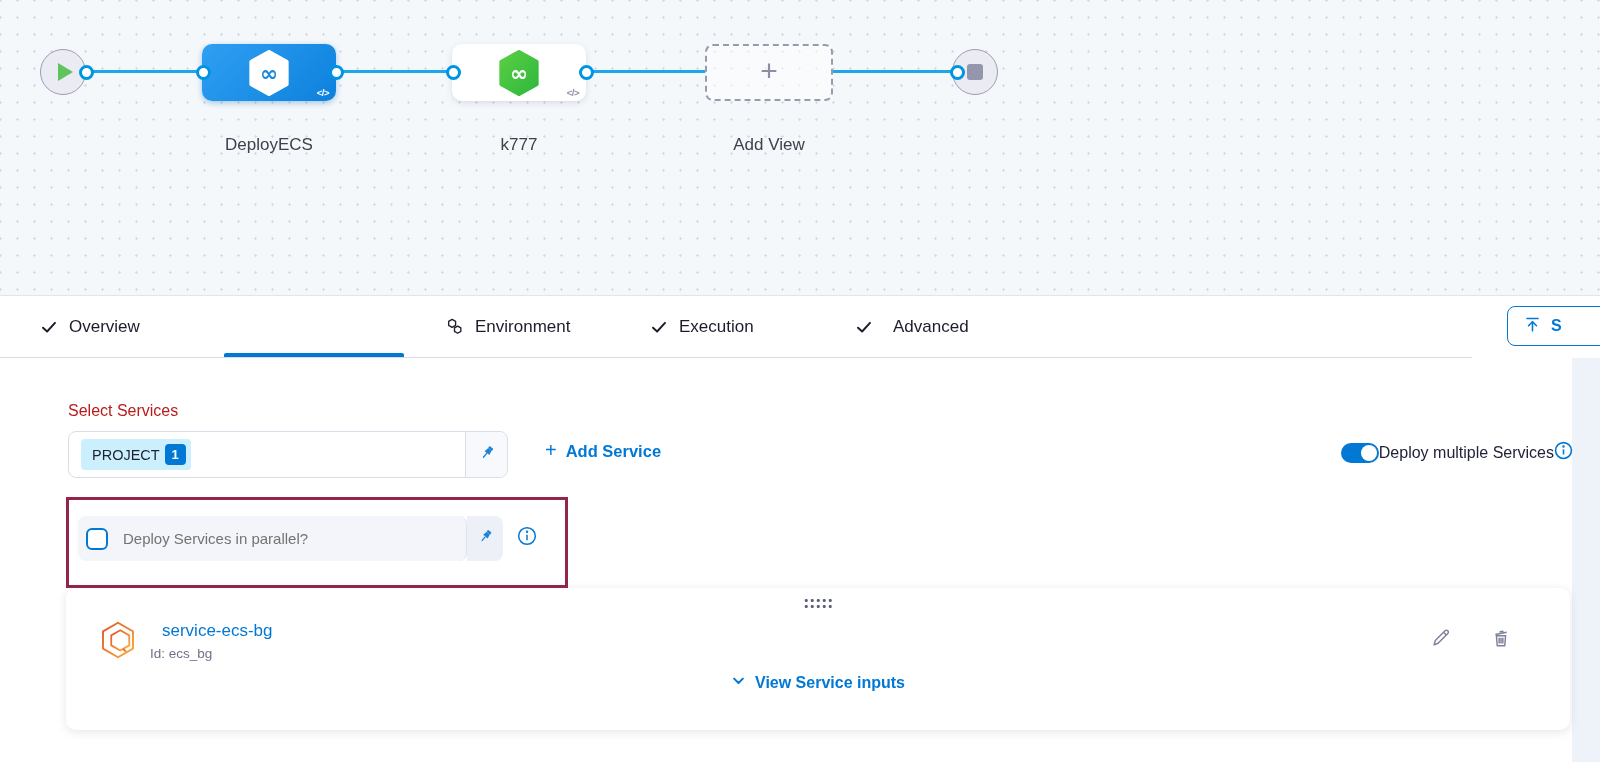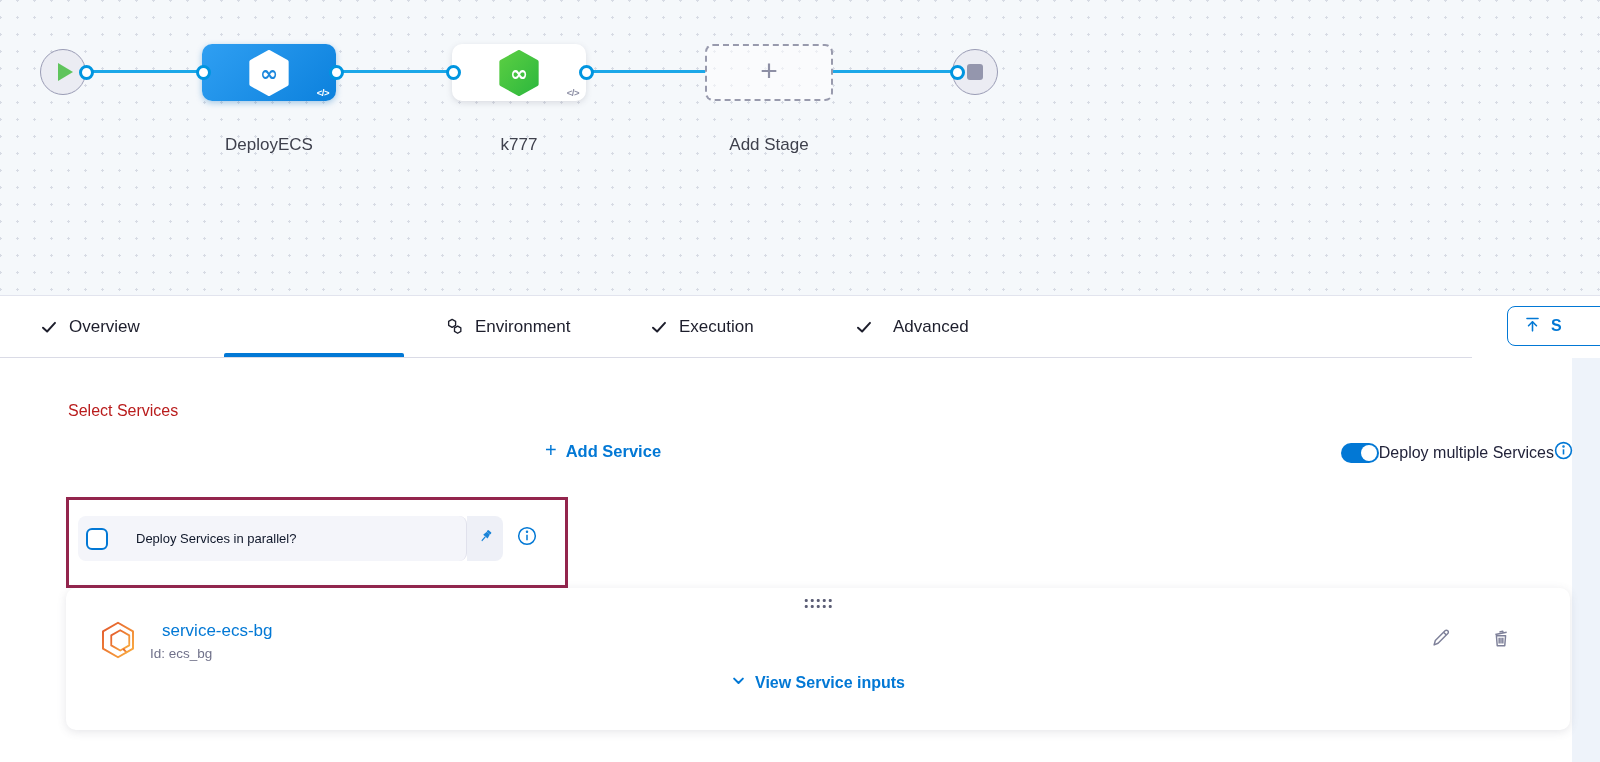--- a/index.html
+++ b/index.html
@@ -71,21 +71,21 @@
   .toggle { position:relative; width:38px; height:20px; border-radius:10px; background:#0278d5; }
   .toggle .knob { position:absolute; right:2px; top:2px; width:16px; height:16px; border-radius:50%; background:#fff; }
   .multi-label { font-size:16px; color:#22233a; }
 
   .highlight-box { position:absolute; left:66px; top:139px; width:502px; height:91px;
     border:3px solid #93254d; }
   .parallel-row { position:absolute; left:78px; top:158px; height:45px; display:flex; align-items:stretch; }
   .parallel-field { width:389px; background:#f4f5fa; border-radius:8px;
     display:flex; align-items:center; padding-left:8px; border-right:1px solid #e0e1ec; }
   .checkbox { width:22px; height:22px; background:#fff; border:2px solid #0278d5; border-radius:6px; }
-  .parallel-label { margin-left:28px; font-size:13px; color:#0f172a; }
+  .parallel-label { margin-left:15px; font-size:15px; color:#737373; }
   .parallel-pin { width:36px; background:#eef0f7; border-radius:0 8px 8px 0;
     display:flex; align-items:center; justify-content:center; }
   .parallel-info { position:absolute; left:517px; top:168px; }
 
   .svc-card { position:absolute; left:66px; top:230px; width:1504px; height:142px; background:#fff;
     border-radius:10px; box-shadow:0 2px 10px rgba(76,78,100,.14); }
   .drag-handle { position:absolute; left:50%; top:11px; transform:translateX(-50%);
     display:grid; grid-template-columns:repeat(5,2.5px); grid-template-rows:repeat(2,2.5px); gap:3.5px; }
   .drag-handle i { width:2.5px; height:2.5px; background:#5b5d75; border-radius:50%; }
   .svc-icon { position:absolute; left:34px; top:32px; }
@@ -148,21 +148,21 @@
 
     <div class="ring" style="left:79px;"></div>
     <div class="ring" style="left:196px;"></div>
     <div class="ring" style="left:329px;"></div>
     <div class="ring" style="left:446px;"></div>
     <div class="ring" style="left:579px;"></div>
     <div class="ring" style="left:950px;"></div>
 
     <div class="stage-label" style="left:179px;">DeployECS</div>
     <div class="stage-label" style="left:429px;">k777</div>
-    <div class="stage-label" style="left:679px;">Add Stage</div>
+    <div class="stage-label" style="left:679px;">Add View</div>
   </div>
 
   <div class="tabbar">
     <div class="tab" style="left:40px;">
       <span class="ticon">
         <svg width="18" height="18" viewBox="0 0 24 24" fill="none" stroke="#1d1e2c" stroke-width="2.6" stroke-linecap="round" stroke-linejoin="round">
             <polyline points="4,13 9.5,18 20,6.5"></polyline>
           </svg>
       </span>
       <span>Overview</span>
@@ -204,20 +204,39 @@
       </svg>
     </span>
     <span>S</span>
   </button>
 
   <div class="panel">
     <div class="right-strip"></div>
 
     <div class="sel-label">Select Services</div>
 
+    <div class="svc-input">
+      <div class="svc-input-main">
+        <div class="proj-tag">
+          <span>PROJECT</span>
+          <span class="proj-count">1</span>
+        </div>
+      </div>
+      <div class="pin-section">
+        <span>
+          <svg width="18" height="18" viewBox="0 0 24 24" fill="#1b84d8">
+            <g transform="rotate(40 12 12)">
+                <rect x="8.6" y="2.5" width="6.8" height="3.2" rx="1.2"></rect>
+                <path d="M9.2 5.8h5.6l1.3 6.4H7.9z"></path>
+                <rect x="11.1" y="12.2" width="1.8" height="8" rx="0.9"></rect>
+              </g>
+          </svg>
+        </span>
+      </div>
+    </div>
 
     <div class="add-service">
       <span class="plus">+</span>
       <span>Add Service</span>
     </div>
 
     <div class="multi-row">
       <div class="toggle">
         <div class="knob"></div>
       </div>

